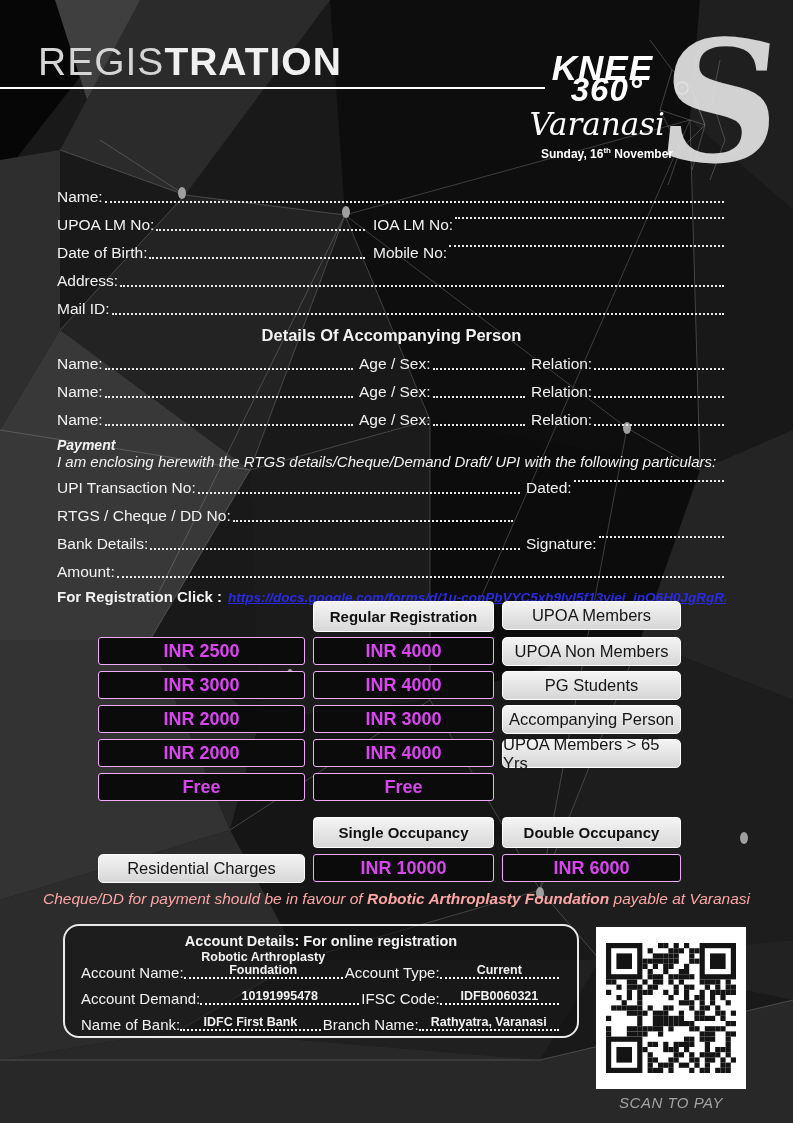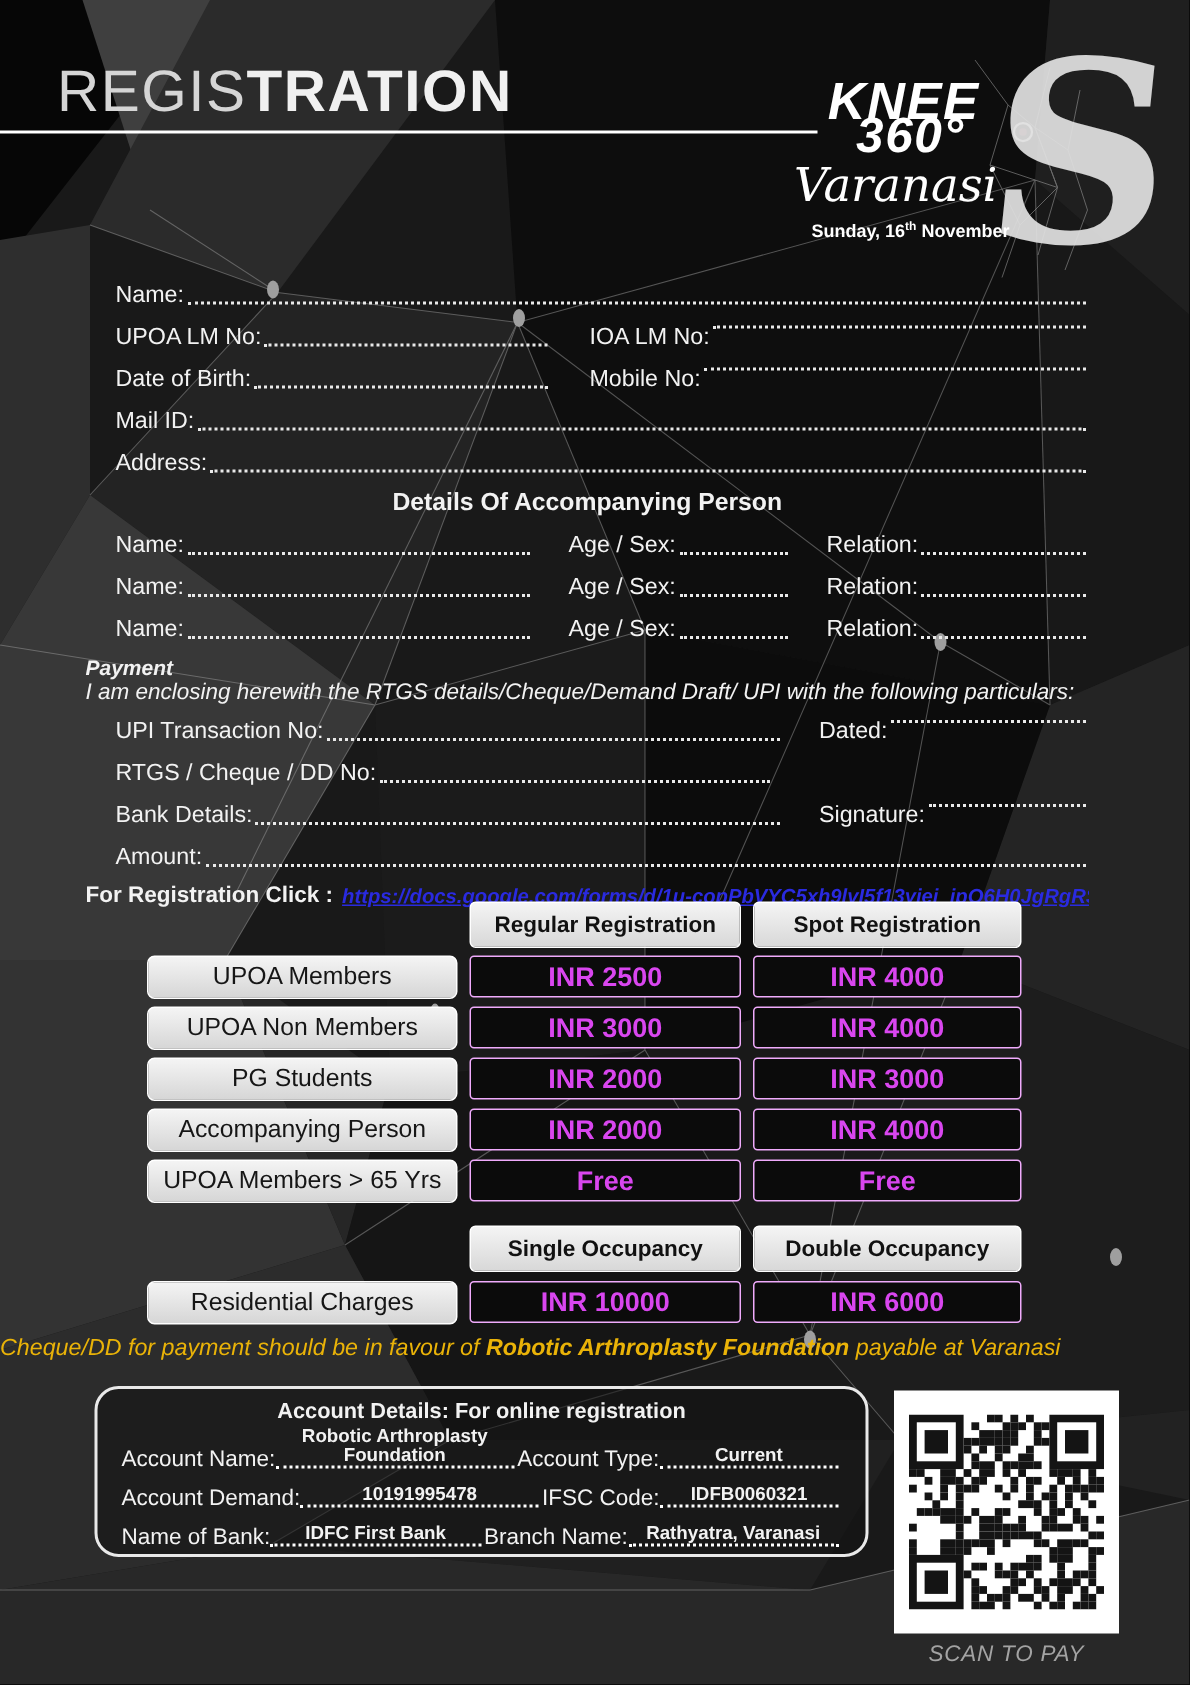--- a/index.html
+++ b/index.html
@@ -23,21 +23,21 @@
   .logo .three60{position:absolute;right:150px;top:71px;font-size:33px;font-weight:bold;
         font-style:italic;color:#fff;letter-spacing:1px;}
   .logo .varanasi{position:absolute;right:128px;top:106px;font-family:"DejaVu Serif",serif;
         font-style:italic;font-size:31px;color:#fff;}
   .logo .sunday{position:absolute;right:120px;top:146px;font-size:12px;font-weight:bold;color:#fff;}
   .logo .sunday sup{font-size:8px;}
 
   
   .form{position:absolute;left:57px;right:67px;top:186px;font-size:15.5px;}
   .frow{display:flex;align-items:flex-end;height:20px;margin-bottom:8px;}
-  .frow .lbl{white-space:nowrap;margin-left:20px;}
+  .frow .lbl{white-space:nowrap;}
   .dots{flex:1;border-bottom:2px dotted #e9e9e9;margin:0 2px 3px 2px;height:1px;}
   .col-a{display:flex;flex:0 0 310px;align-items:flex-end;margin-right:6px;}
   .col-b{display:flex;flex:1;align-items:flex-start;}
   .sec-title{text-align:center;font-weight:bold;font-size:16.5px;margin:2px 0 7px 0;height:20px;}
   .col-name{display:flex;flex:0 0 298px;align-items:flex-end;}
   .col-age{display:flex;flex:0 0 168px;align-items:flex-end;margin:0 4px;}
   .col-rel{display:flex;flex:1;align-items:flex-end;}
   .pay-title{font-size:14px;font-weight:bold;font-style:italic;margin-top:4px;height:16px;}
   .pay-desc{font-size:15px;font-style:italic;height:18px;margin-bottom:6px;}
   .col-upi{display:flex;flex:0 0 465px;align-items:flex-end;margin-right:4px;}
@@ -58,22 +58,22 @@
         border-radius:4px;border:1px solid #fff;}
   .t-label{height:27px;display:flex;align-items:center;justify-content:center;
         background:linear-gradient(#f4f4f4,#d6d6d6);color:#161616;font-size:16.5px;
         border-radius:5px;border:1px solid #fff;}
   .t-price{height:26px;display:flex;align-items:center;justify-content:center;
         background:#0b0b0b;color:#d946ef;font-weight:bold;font-size:18px;
         border-radius:3px;border:1px solid #f0abfc;}
   .t-spacer{visibility:hidden;}
 
   
-  .cheque-note{position:absolute;left:0;right:0;top:890px;text-align:left;
-        font-style:italic;font-size:15.5px;color:#eab308;}
+  .cheque-note{position:absolute;left:0;right:0;top:890px;text-align:center;
+        font-style:italic;font-size:15.5px;color:#fca5a5;}
   .cheque-note b{font-weight:bold;}
 
   
   .acct-box{position:absolute;left:63px;top:924px;width:516px;height:114px;
         border:2px solid #e9e9e9;border-radius:16px;background:rgba(18,18,18,.55);
         padding:7px 16px 0 16px;box-sizing:border-box;}
   .acct-title{text-align:center;font-weight:bold;font-size:14.5px;margin-bottom:6px;}
   .acct-row{display:flex;align-items:flex-end;height:26px;font-size:15px;}
   .acct-lbl{white-space:nowrap;}
   .acct-fill{flex:1;border-bottom:2px dotted #fff;text-align:center;font-weight:bold;
@@ -198,26 +198,26 @@
           <span class="lbl">Date of Birth:</span>
           <span class="dots"></span>
         </span>
         <span class="col-b">
           <span class="lbl">Mobile No:</span>
           <span class="dots"></span>
         </span>
       </div>
 
       <div class="frow">
+        <span class="lbl">Address:</span>
+        <span class="dots"></span>
+      </div>
+
+      <div class="frow">
         <span class="lbl">Mail ID:</span>
-        <span class="dots"></span>
-      </div>
-
-      <div class="frow">
-        <span class="lbl">Address:</span>
         <span class="dots"></span>
       </div>
 
       <div class="sec-title">Details Of Accompanying Person</div>
 
       <div class="frow">
         <span class="col-name">
             <span class="lbl">Name:</span>
             <span class="dots"></span>
           </span>
@@ -296,21 +296,20 @@
 
       <div class="reg-click">
         <span class="lbl">For Registration Click :</span>
         <a class="reg-link" href="#">https://docs.google.com/forms/d/1u-copPbVYC5xh9lvI5f13yiei_ipO6H0JgRgRSsZ1y8/edit</a>
       </div>
     </div>
 
     <div class="reg-table">
       <div class="t-spacer"></div>
       <div class="t-head">Regular Registration</div>
-      <div class="t-head">Spot Registration</div>
 
       <div class="t-label">UPOA Members</div>
       <div class="t-price">INR 2500</div>
       <div class="t-price">INR 4000</div>
 
       <div class="t-label">UPOA  Non Members</div>
       <div class="t-price">INR 3000</div>
       <div class="t-price">INR 4000</div>
 
       <div class="t-label">PG Students</div>

